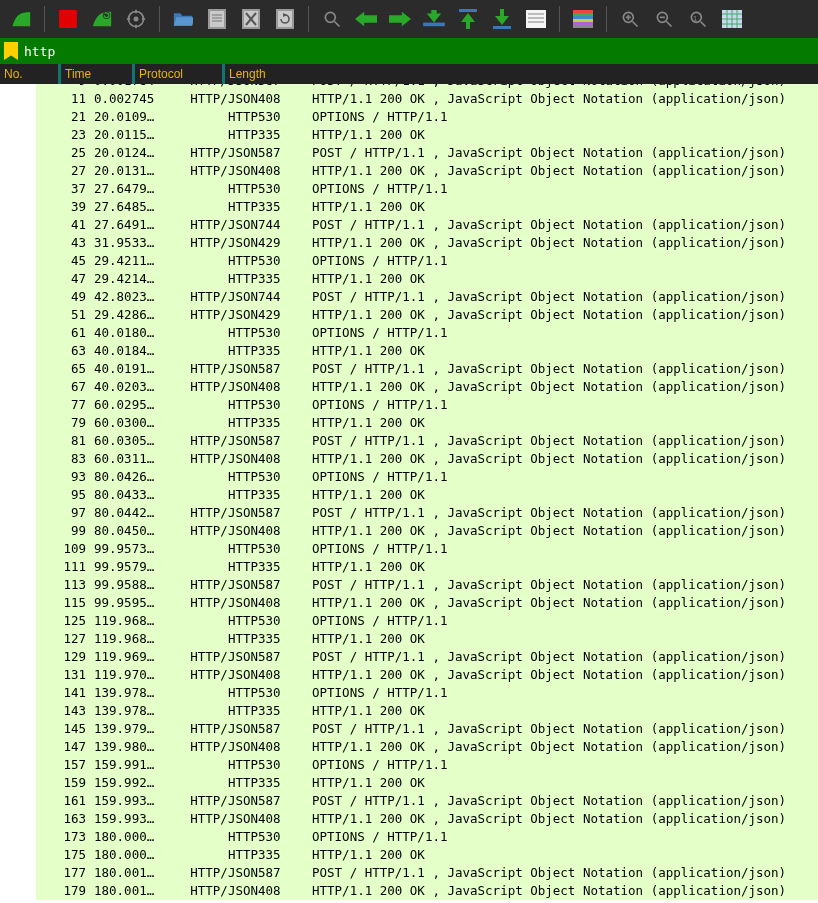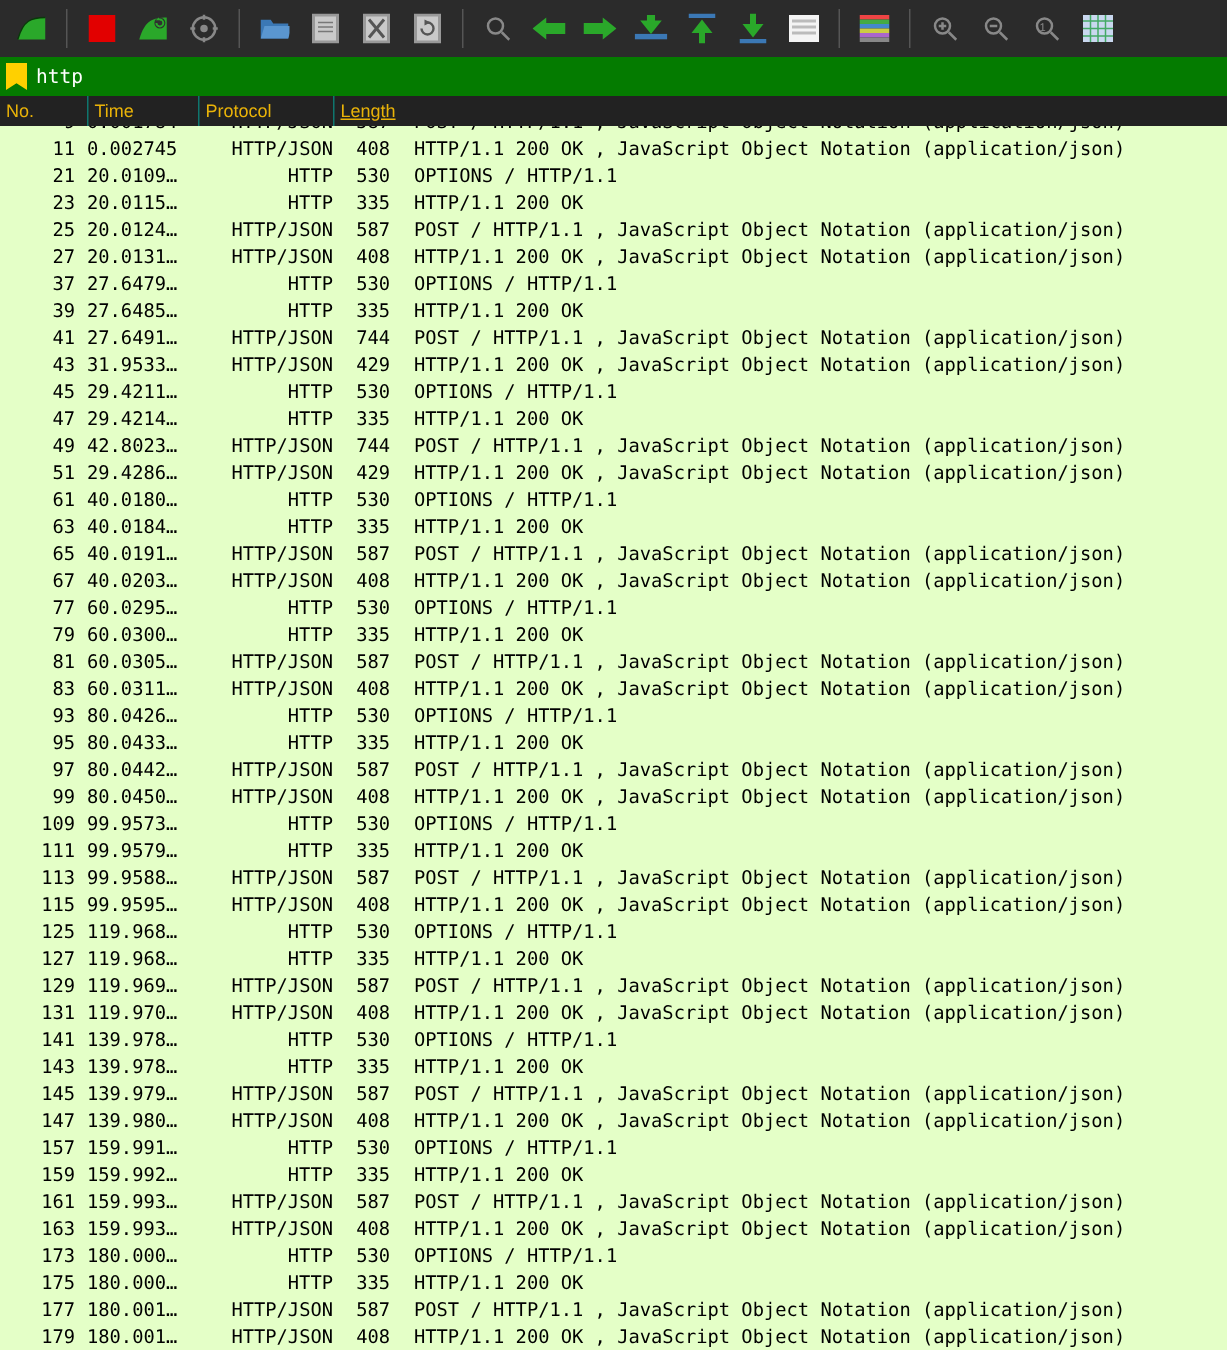--- a/index.html
+++ b/index.html
@@ -69,52 +69,53 @@
     align-items: center;
     font-family: "Segoe UI","Helvetica Neue",Arial,sans-serif;
     font-size: 12px;
     position: relative;
   }
   .col-h {
     display: flex;
     align-items: center;
     height: 100%;
     padding-left: 4px;
-    border-left: 1px solid #0f766e;
+    border-left: 3px solid #0f766e;
     white-space: nowrap;
     overflow: hidden;
   }
   .col-h:first-child { border-left: none; }
   
   .c-no { width: 58px; }
   .c-time { width: 74px; }
   .c-proto { width: 90px; }
-  .c-len { width: 84px; text-decoration: underline; }
+  .c-len { width: 84px; }
   .c-info { flex: 1; }
 
   
   .packet-list {
     height: calc(903px - 38px - 26px - 20px);
     overflow: hidden;
   }
   .row {
     display: flex;
     align-items: center;
     height: 18px;
     line-height: 18px;
     background: #e4ffc7;
     white-space: nowrap;
     padding-left: 4px;
+    margin-left: 36px;
   }
   .row.tophalf { margin-top: -12px; }
   .cell { overflow: hidden; }
   .cell.no   { width: 54px; text-align: right; padding-right: 8px; }
   .cell.time { width: 74px; }
   .cell.proto{ width: 90px; text-align: right; }
-  .cell.len  { width: 46px; text-align: right; padding-right: 8px; }
+  .cell.len  { width: 46px; padding-right: 8px; }
   .cell.info { flex: 1; padding-left: 8px;}
 </style>
 </head>
 <body>
 
 <div class="toolbar">
   <div class="tb-btn">
     <svg width="22" height="22" viewBox="0 0 24 24">
         <path fill="#2aa82a" d="M2 20 C6 6 12 4 22 4 L22 20 Z"></path>
         <path fill="none" stroke="#0a380a" stroke-width="1" d="M2 20 C6 6 12 4 22 4"></path>

